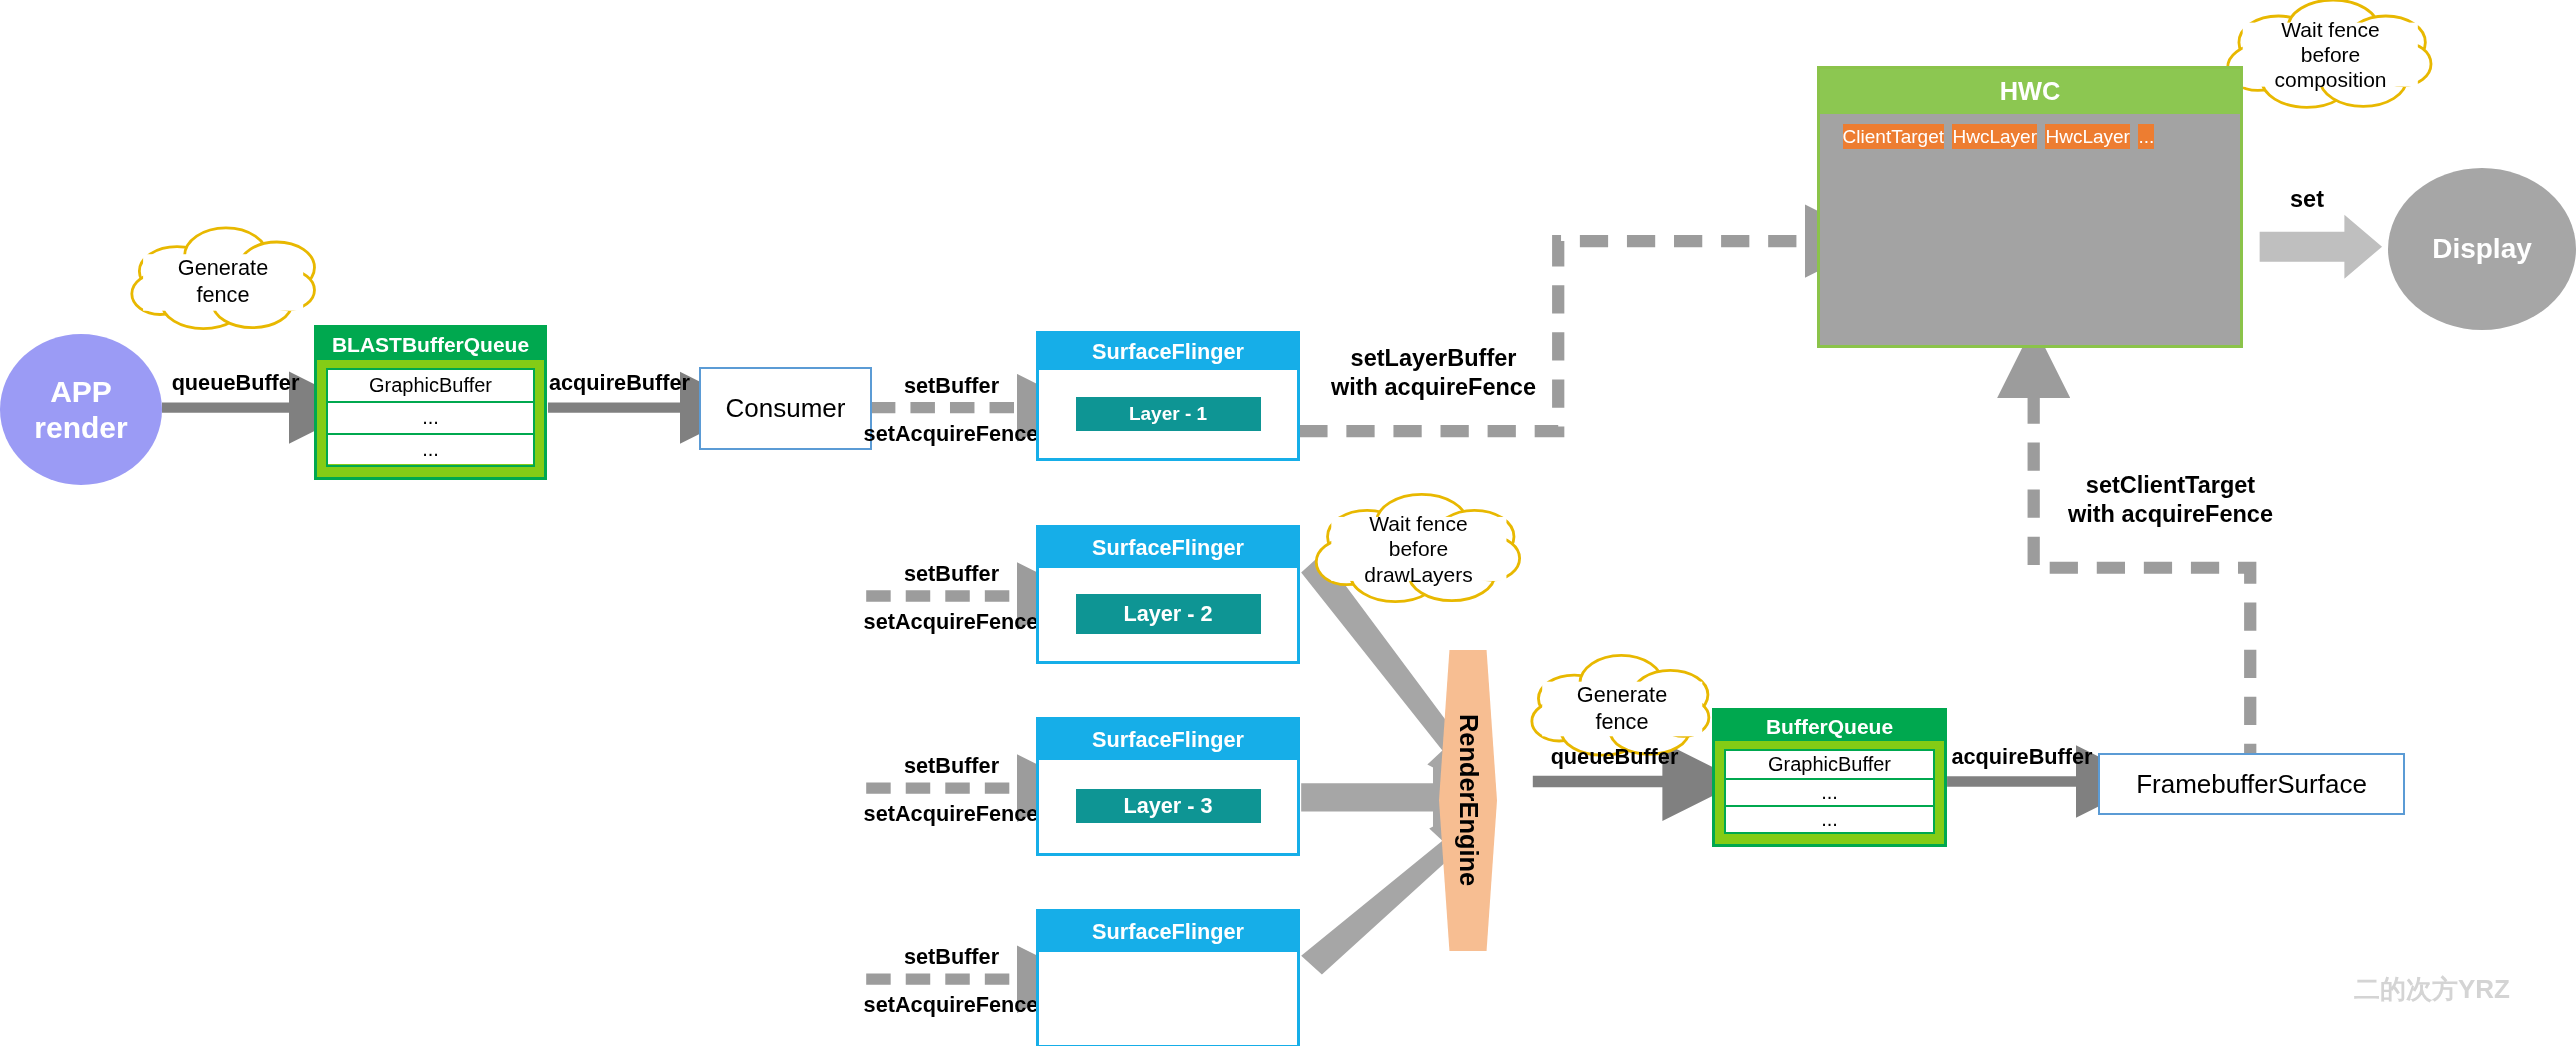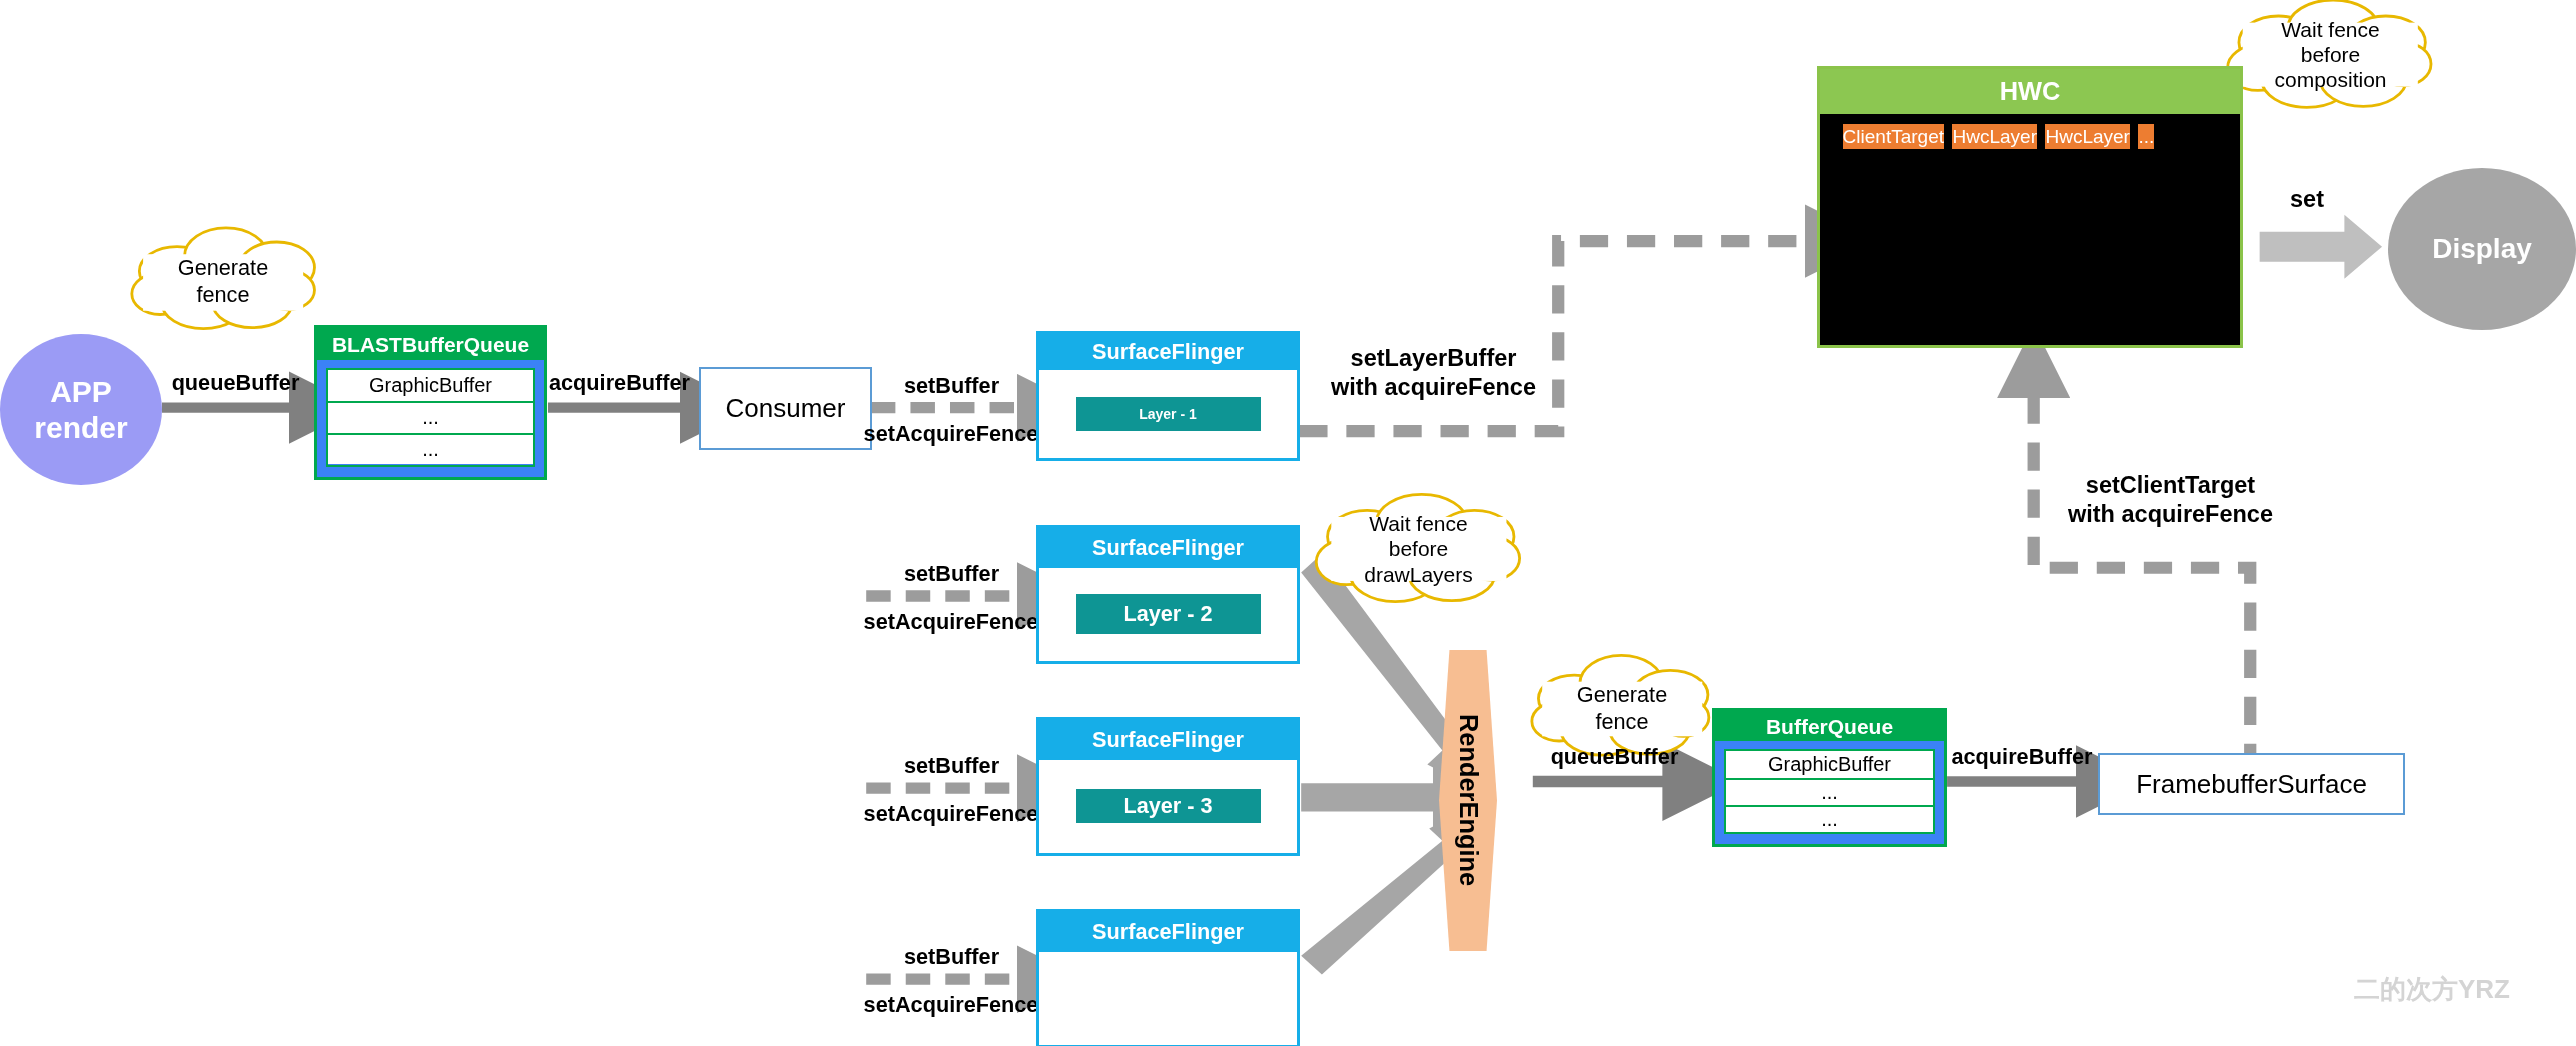--- a/index.html
+++ b/index.html
@@ -37,21 +37,21 @@
     display: flex;
     align-items: center;
     justify-content: center;
     color: #000000;
     text-align: center;
   }
 
   
   .queue-box {
     border: 3.8px solid #00A84F;
-    background: #3b82f6;
+    background: #84cc16;
     box-sizing: border-box;
   }
   .queue-title {
     background: #00A84F;
     color: #ffffff;
     font-weight: bold;
     text-align: center;
     line-height: 1;
     display: flex;
     align-items: center;
@@ -311,32 +311,32 @@
   <div class="abs plain-box" style="left:699px; top:367px; width:169px; height:79px; font-size:26px;">
     <span>Consumer</span>
   </div>
 
   <div class="abs edge-label bold" style="left:876px; top:373px; width:151px; font-size:21.7px;">setBuffer</div>
   <div class="abs edge-label bold" style="left:857px; top:421px; width:188px; font-size:21.7px;">setAcquireFence</div>
 
   <div class="abs sf-card" style="left:1036px; top:331px; width:264px; height:130px;">
     <div class="sf-title" style="height:36px; font-size:21.7px;">SurfaceFlinger</div>
     <div class="sf-body" style="height:87px;">
-      <div class="sf-layer" style="width:185px; height:34px; font-size:14px;">Layer - 1</div>
+      <div class="sf-layer" style="width:185px; height:34px; font-size:19px;">Layer - 1</div>
     </div>
   </div>
 
   <div class="abs edge-label bold" style="left:1316px; top:344px; width:235px; font-size:23.5px;">setLayerBuffer
 with acquireFence</div>
 
   <div class="abs hwc-card" style="left:1817px; top:66px; width:426px; height:137px;">
     <div class="hwc-title" style="height:1.9px; font-size:0.9px; opacity:0;">HWC</div>
   </div>
 
-  <div class="abs" style="left:1817px; top:66px; width:426px; height:282px; border:3.8px solid #8BC34A; box-sizing:border-box; background:#000000;">
+  <div class="abs" style="left:1817px; top:66px; width:426px; height:282px; border:3.8px solid #8BC34A; box-sizing:border-box; background:#a3a3a3;">
     <div style="background:#8CC751; color:#ffffff; font-weight:bold; height:45px; display:flex; align-items:center; justify-content:center; font-size:25.4px;">HWC</div>
     <div class="hwc-body" style="height:230px; gap:8.5px; padding:10.4px 22.6px 11.3px 22.6px;">
       <div class="hwc-row" style="height:24.5px; font-size:19px;">ClientTarget</div>
       <div class="hwc-row" style="height:24.5px; font-size:19px;">HwcLayer</div>
       <div class="hwc-row" style="height:24.5px; font-size:19px;">HwcLayer</div>
       <div class="hwc-row" style="height:24.5px; font-size:19px;">...</div>
     </div>
   </div>
 
   <div class="abs cloud-wrap" style="left:2243px; top:7.5px; width:175px; height:94px;">

